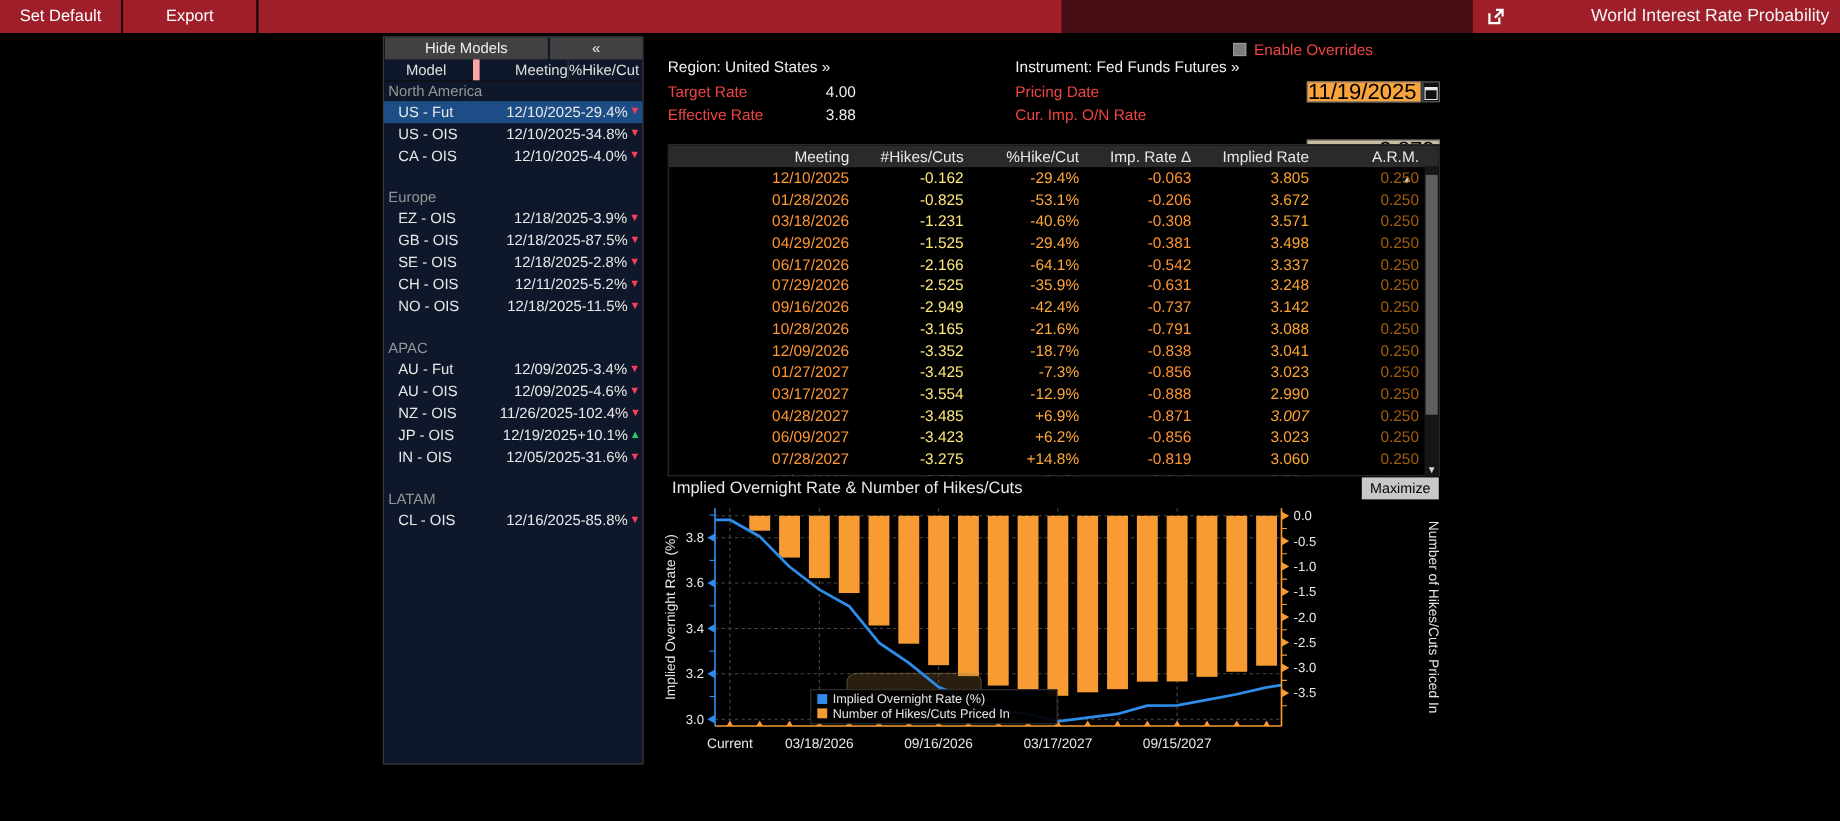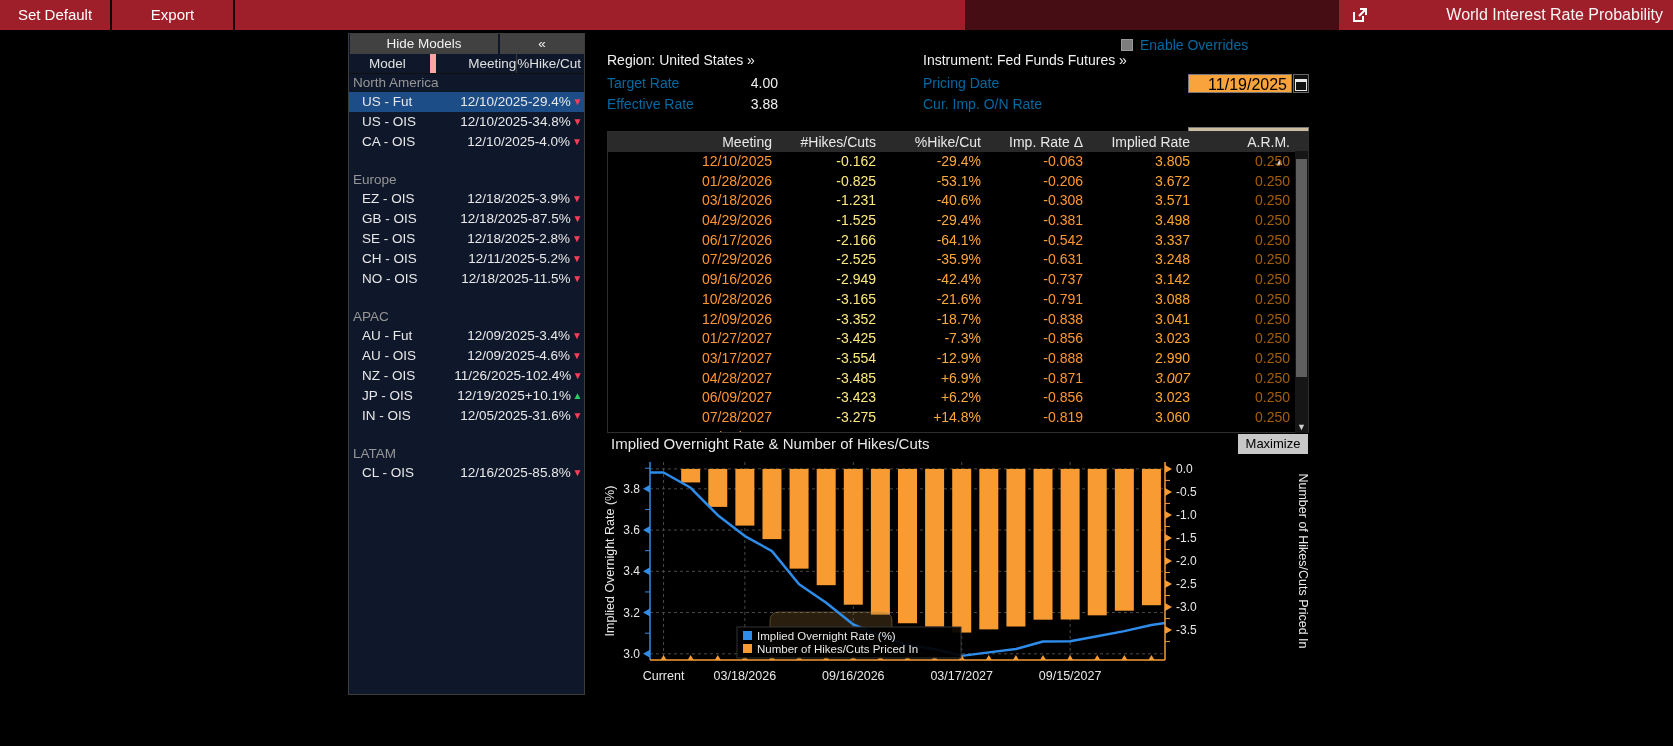--- a/index.html
+++ b/index.html
@@ -26,24 +26,24 @@
   .sb-gap{height:19px;}
   .sb-row{height:20px;line-height:20px;display:flex;color:#e8e8e8;cursor:default;}
   .sb-row.sel{background:#1d4d86;}
   .sb-model{width:95px;padding-left:13px;box-sizing:border-box;}
   .sb-meet{width:92px;text-align:right;}
   .sb-val{flex:1;text-align:right;}
   .sb-tri{width:14px;text-align:center;font-size:10px;line-height:20px;}
   .tri-down{color:#fb3d5c;}
   .tri-up{color:#2ecb66;}
   
-  .lbl-orange{color:#0369a1;}
+  .lbl-orange{color:#ef4444;}
   .txt-white{color:#f0f0f0;}
   .info-abs{position:absolute;font-size:14px;height:19px;line-height:19px;}
-  .field{position:absolute;height:19px;line-height:19px;font-size:16px;color:#000;text-align:right;
+  .field{position:absolute;height:19px;line-height:19px;font-size:20px;color:#000;text-align:right;
          box-sizing:border-box;padding-right:4px;}
   .chk{position:absolute;width:12px;height:12px;background:#7d7d7d;border:1px solid #999;box-sizing:border-box;}
   .cal-btn{position:absolute;left:1293px;top:74px;width:16px;height:19px;background:#101010;
            border:1px solid #666;box-sizing:border-box;}
   .cal-ic{margin:4px auto 0 auto;width:10px;height:8px;border:1px solid #e8e8e8;border-top:3px solid #e8e8e8;}
   
   .tbl{position:absolute;left:607px;top:131px;width:702px;height:302px;overflow:hidden;
        border:1px solid #2e2e2e;box-sizing:border-box;font-size:14px;background:#000;}
   .tbl-hd{display:flex;height:20px;line-height:20px;background:#2a2a2a;color:#e8e8e8;}
   .tbl-hd span{display:block;text-align:right;box-sizing:border-box;padding-right:6px;}

